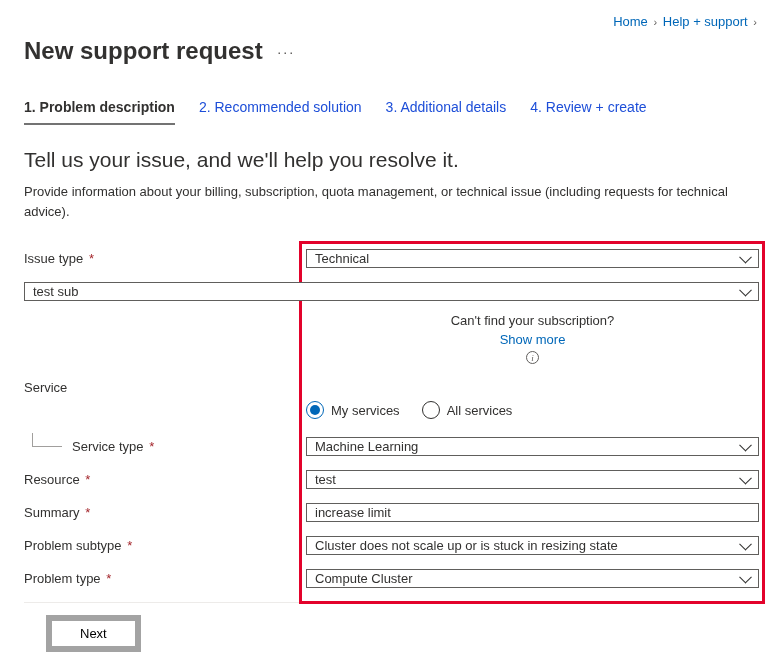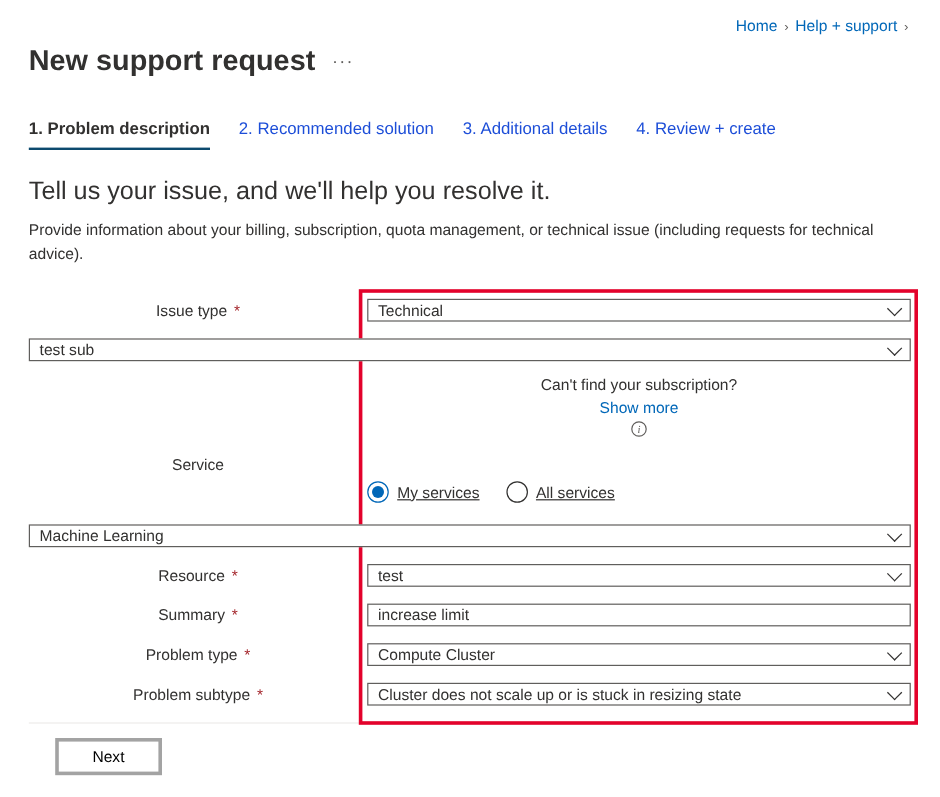--- a/index.html
+++ b/index.html
@@ -52,36 +52,35 @@
   .tab {
     font-size: 14px;
     color: #1d4ed8;
     padding-bottom: 8px;
     cursor: pointer;
     border-bottom: 2px solid transparent;
   }
   .tab.active {
     color: #323130;
     font-weight: 600;
-    border-bottom: 2px solid #0c4a6e;
+    border-bottom: 2px solid #737373;
   }
   .section-heading {
     font-size: 21px;
     font-weight: 400;
     margin-bottom: 10px;
   }
   .description {
     font-size: 13px;
     color: #323130;
     line-height: 1.5;
     margin-bottom: 28px;
   }
   .form-area {
     position: relative;
-    text-align: center;
   }
   .highlight-box {
     position: absolute;
     border: 3px solid #e3022b;
     pointer-events: none;
     top: -8px;
     left: 275px;
     right: -6px;
     height: 363px;
   }
@@ -153,21 +152,20 @@
     gap: 22px;
     align-items: center;
     margin-bottom: 18px;
   }
   .radio-opt {
     display: flex;
     align-items: center;
     gap: 7px;
     cursor: pointer;
     font-size: 13px;
-    text-decoration: underline;
   }
   .radio {
     width: 18px; height: 18px;
     border: 1px solid #323130;
     border-radius: 50%;
     display: flex;
     align-items: center;
     justify-content: center;
   }
   .radio.checked { border-color: #0067b8; }
@@ -190,21 +188,21 @@
     position: relative;
     top: -6px;
   }
   .indented .form-label { padding-left: 0; }
   .footer {
     border-top: 1px solid #edebe9;
     margin-top: 8px;
     padding-top: 12px;
   }
   .next-btn {
-    border: 3px solid #a3a3a3;
+    border: 6px solid #a3a3a3;
     background: #fff;
     padding: 5px 28px;
     font-size: 13px;
     cursor: pointer;
     margin-left: 22px;
   }
 </style>
 </head>
 <body>
 
@@ -265,20 +263,23 @@
       <span class="radio checked"></span>
       <span>My services</span>
     </div>
     <div class="radio-opt">
       <span class="radio"></span>
       <span>All services</span>
     </div>
   </div>
 
   <div class="form-row indented">
+    <div class="form-label">
+      <span class="tree-indent"></span><span>Service type</span> <span class="req">*</span>
+    </div>
     <div class="form-control">
       <div class="select-box">
           <span>Machine Learning</span>
         </div>
     </div>
   </div>
 
   <div class="form-row">
     <div class="form-label"><span>Resource</span> <span class="req">*</span></div>
     <div class="form-control">
@@ -291,33 +292,33 @@
   <div class="form-row">
     <div class="form-label"><span>Summary</span> <span class="req">*</span></div>
     <div class="form-control">
       <div class="input-box">
           <span>increase limit</span>
         </div>
     </div>
   </div>
 
   <div class="form-row">
+    <div class="form-label"><span>Problem subtype</span> <span class="req">*</span></div>
+    <div class="form-control">
+      <div class="select-box">
+          <span>Cluster does not scale up or is stuck in resizing state</span>
+        </div>
+    </div>
+  </div>
+
+  <div class="form-row">
     <div class="form-label"><span>Problem type</span> <span class="req">*</span></div>
     <div class="form-control">
       <div class="select-box">
           <span>Compute Cluster</span>
-        </div>
-    </div>
-  </div>
-
-  <div class="form-row">
-    <div class="form-label"><span>Problem subtype</span> <span class="req">*</span></div>
-    <div class="form-control">
-      <div class="select-box">
-          <span>Cluster does not scale up or is stuck in resizing state</span>
         </div>
     </div>
   </div>
 </div>
 
 <div class="footer">
   <button class="next-btn">Next</button>
 </div>
 
 </body></html>

